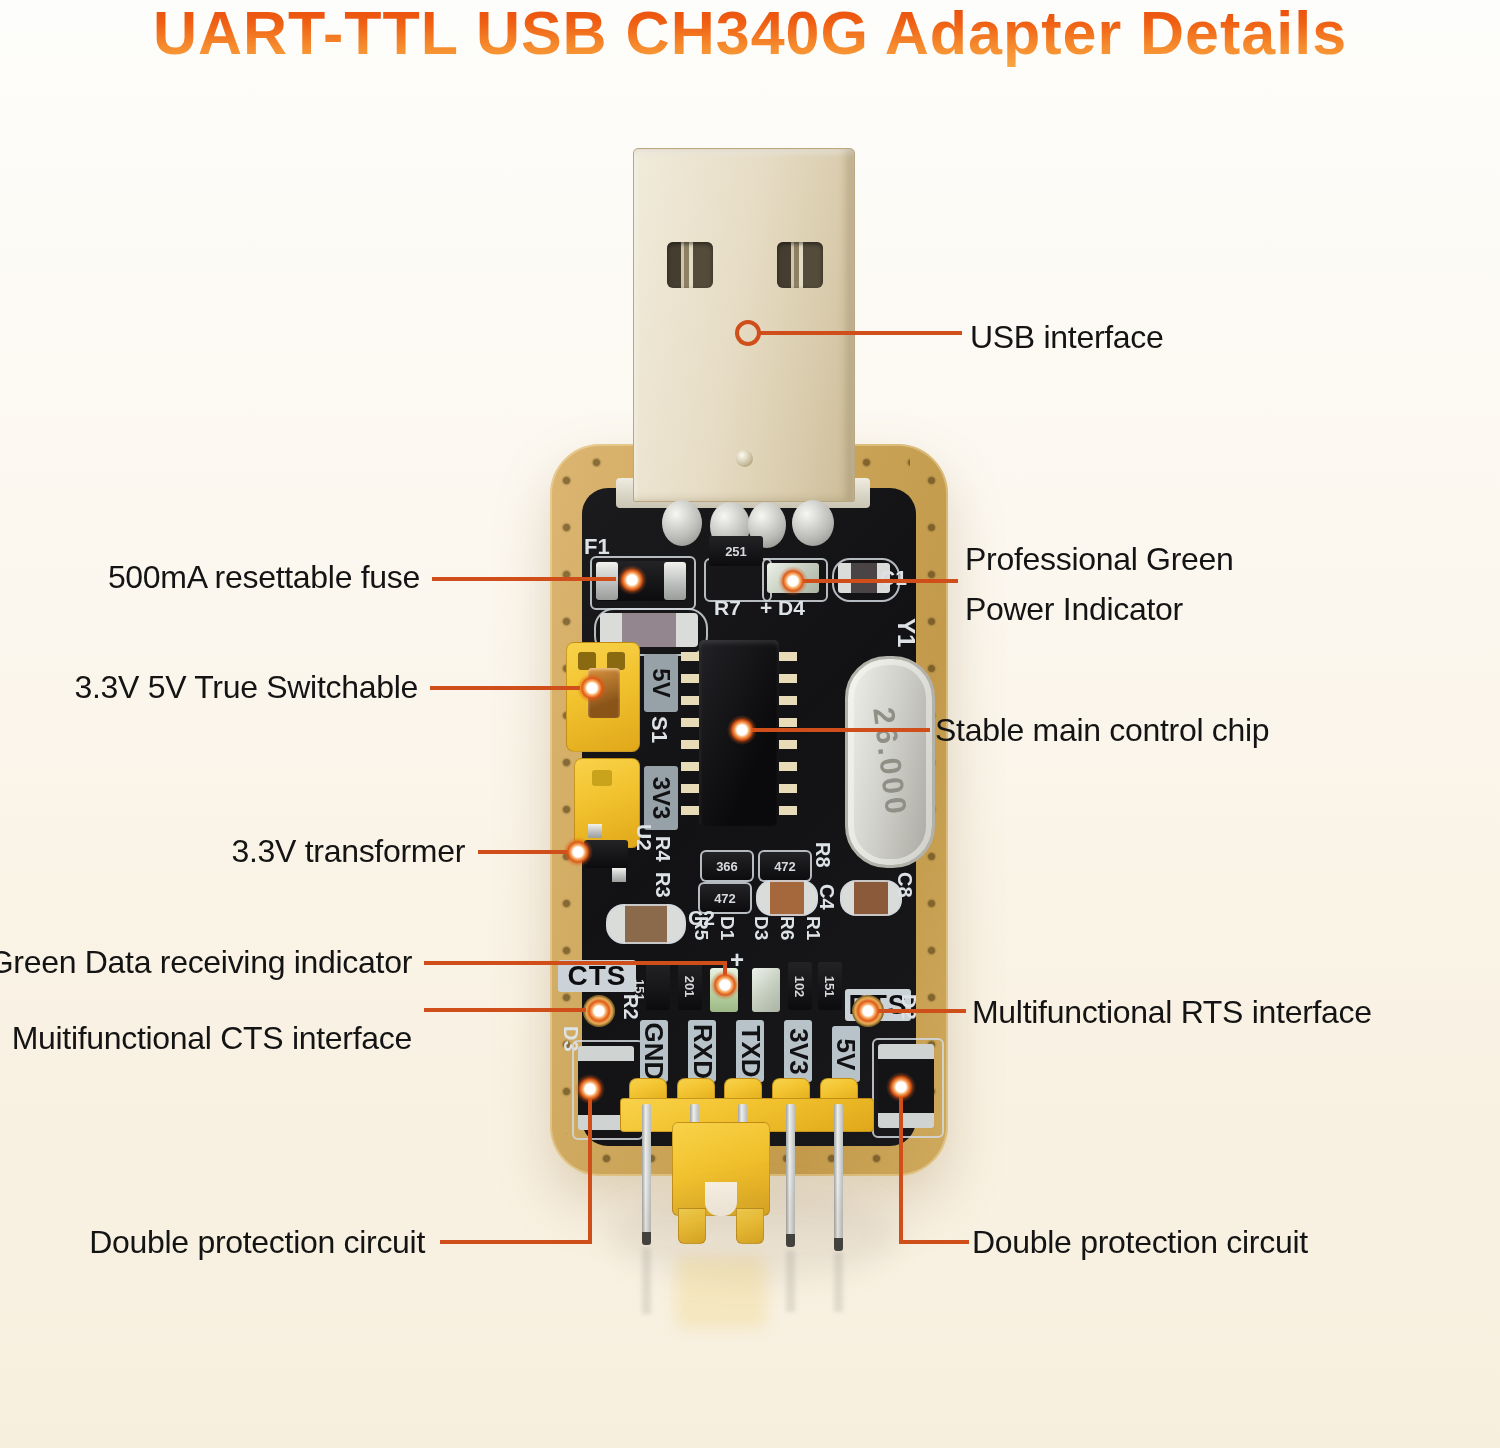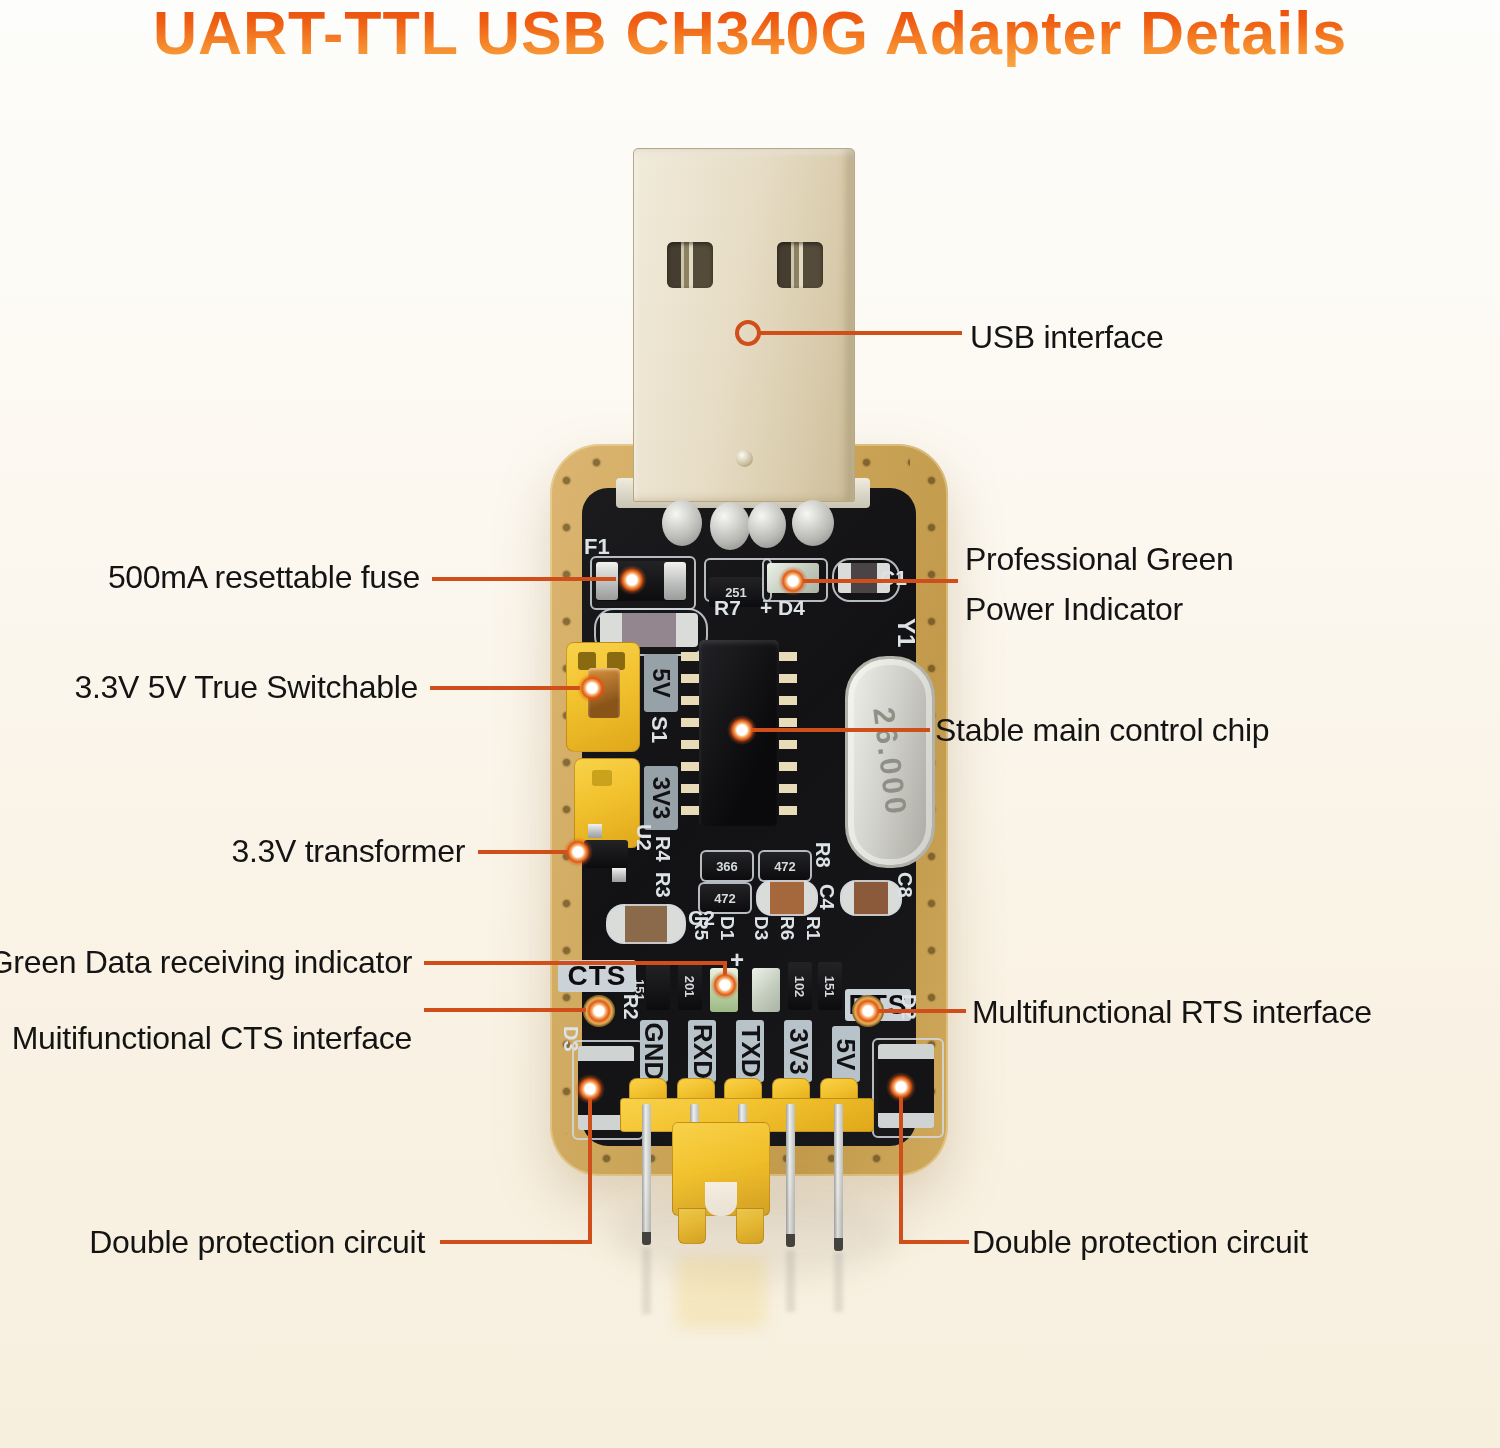--- a/index.html
+++ b/index.html
@@ -95,21 +95,21 @@
 
 <div class="abs graybox" style="left:644px;top:654px;width:34px;height:58px;">
     <span style="font-size:24px;">5V</span>
   </div>
 <div class="abs silk rot" style="left:672px;top:716px;font-size:22px;">S1</div>
 <div class="abs graybox" style="left:644px;top:766px;width:34px;height:64px;">
     <span style="font-size:24px;">3V3</span>
   </div>
 
 <div class="abs outline" style="left:704px;top:558px;width:64px;height:40px;"></div>
-<div class="abs chipdark" style="left:709px;top:577px;width:54px;height:30px;border-radius:3px;display:flex;align-items:center;justify-content:center;">
+<div class="abs chipdark" style="left:709px;top:536px;width:54px;height:30px;border-radius:3px;display:flex;align-items:center;justify-content:center;">
     <span class="valtext">251</span>
   </div>
 <div class="abs outline" style="left:762px;top:558px;width:62px;height:40px;"></div>
 <div class="abs ledpale" style="left:767px;top:563px;width:52px;height:30px;border-radius:3px;"></div>
 <div class="abs outline" style="left:832px;top:558px;width:64px;height:40px;border-radius:18px;"></div>
 <div class="abs" style="left:838px;top:563px;width:52px;height:30px;border-radius:3px;background:linear-gradient(90deg,#d9dcd9 0 25%,#4a4446 25% 75%,#d9dcd9 75% 100%);"></div>
 <div class="abs silk" style="left:714px;top:596px;font-size:21px;">R7</div>
 <div class="abs silk" style="left:760px;top:596px;font-size:21px;">+ D4</div>
 <div class="abs silk" style="left:880px;top:566px;font-size:21px;">C1</div>
 

